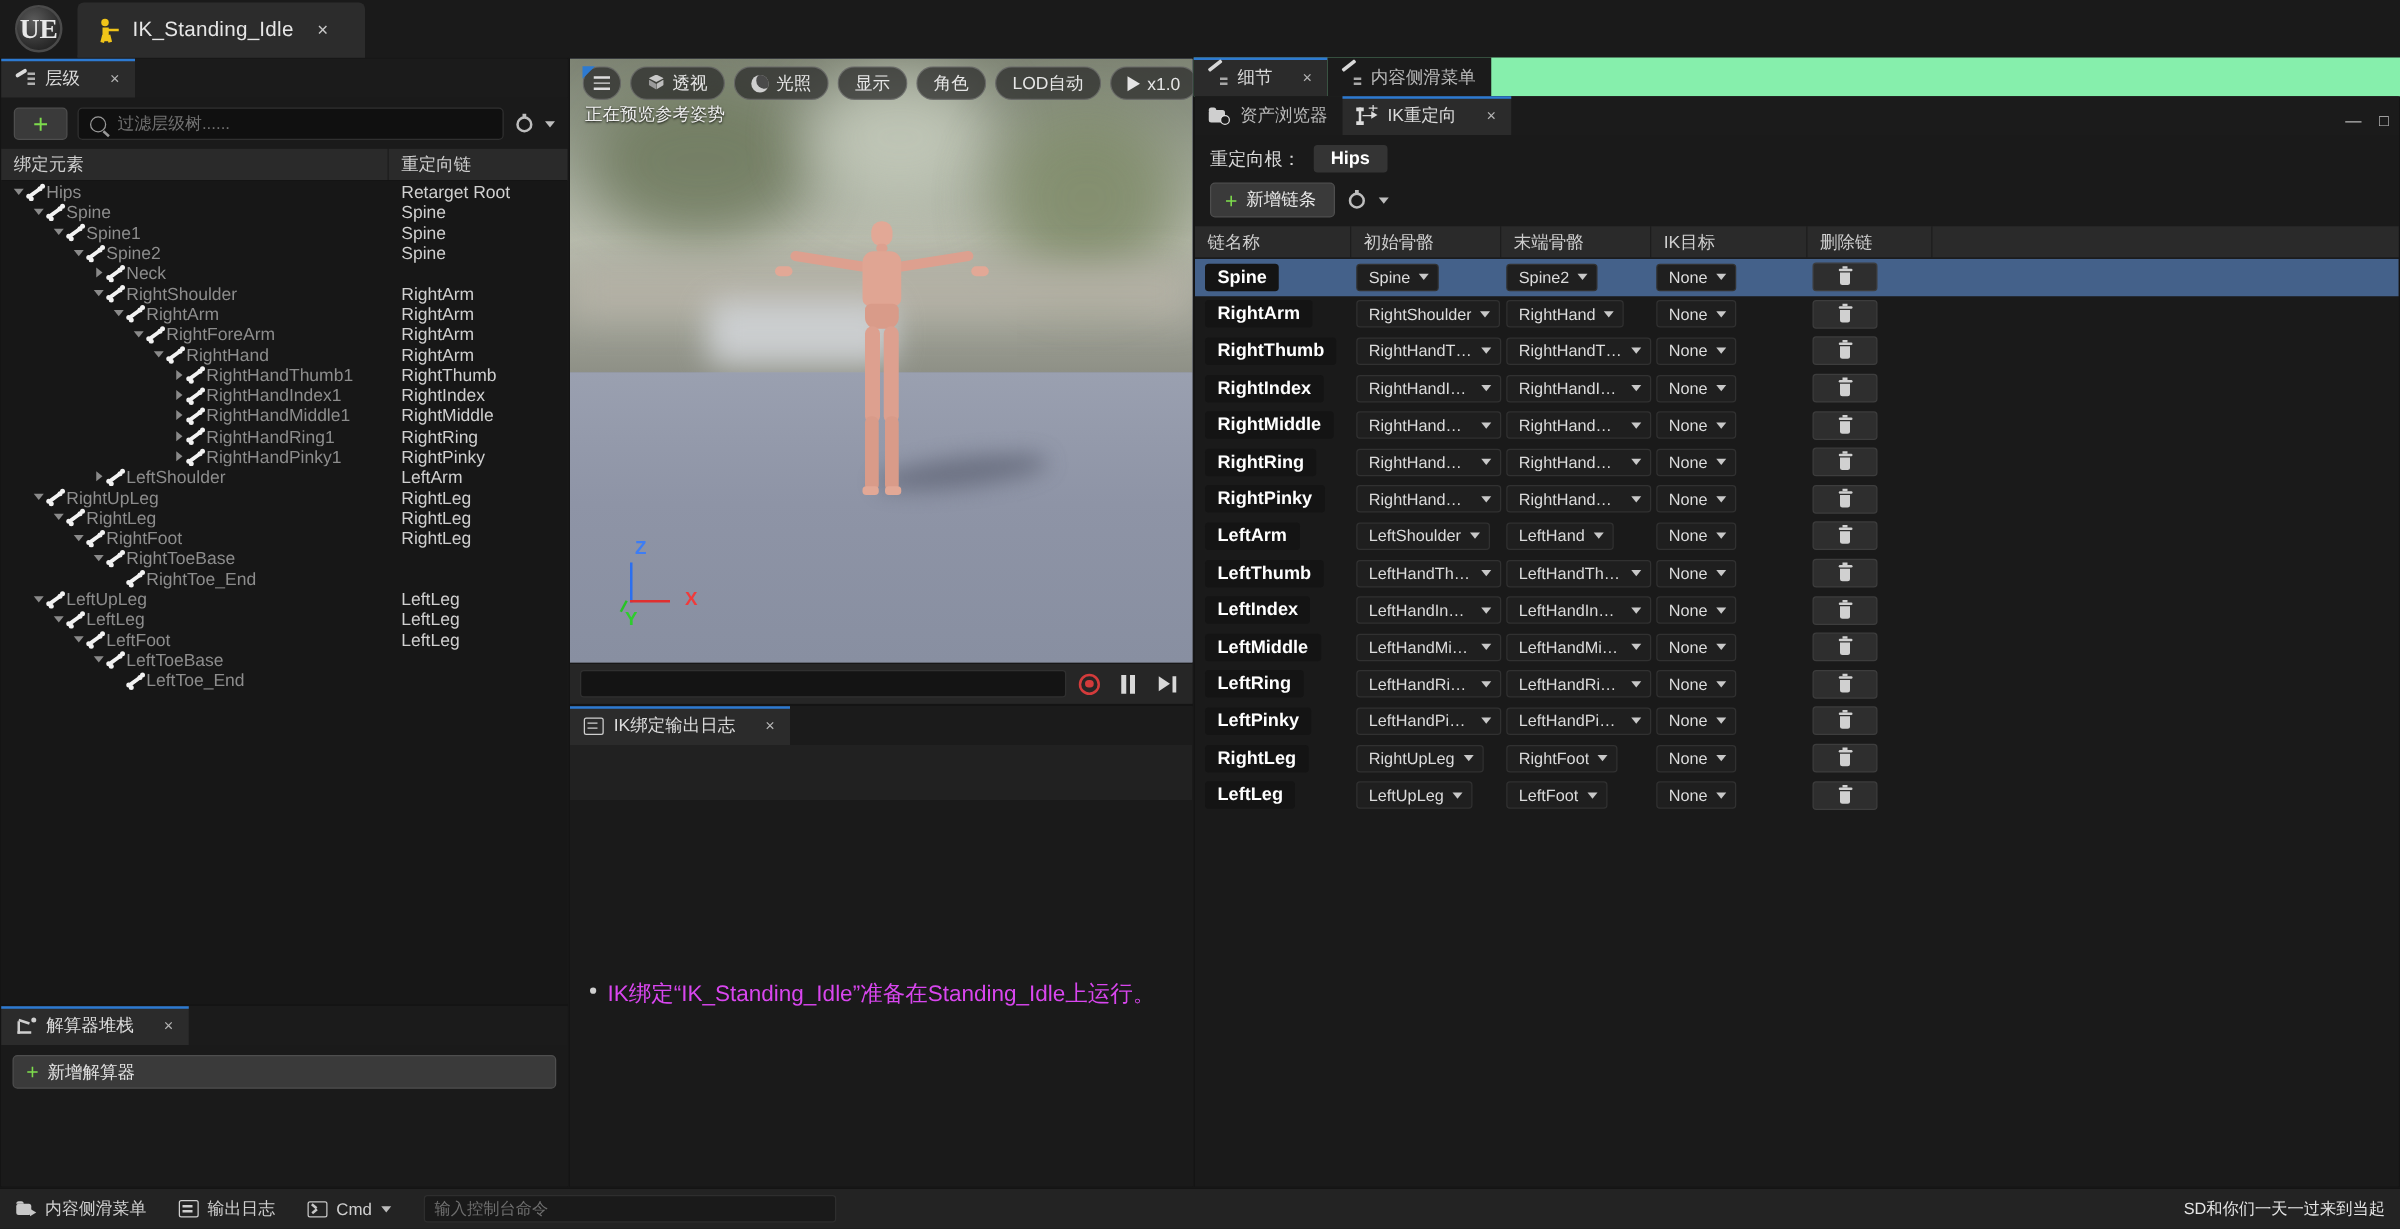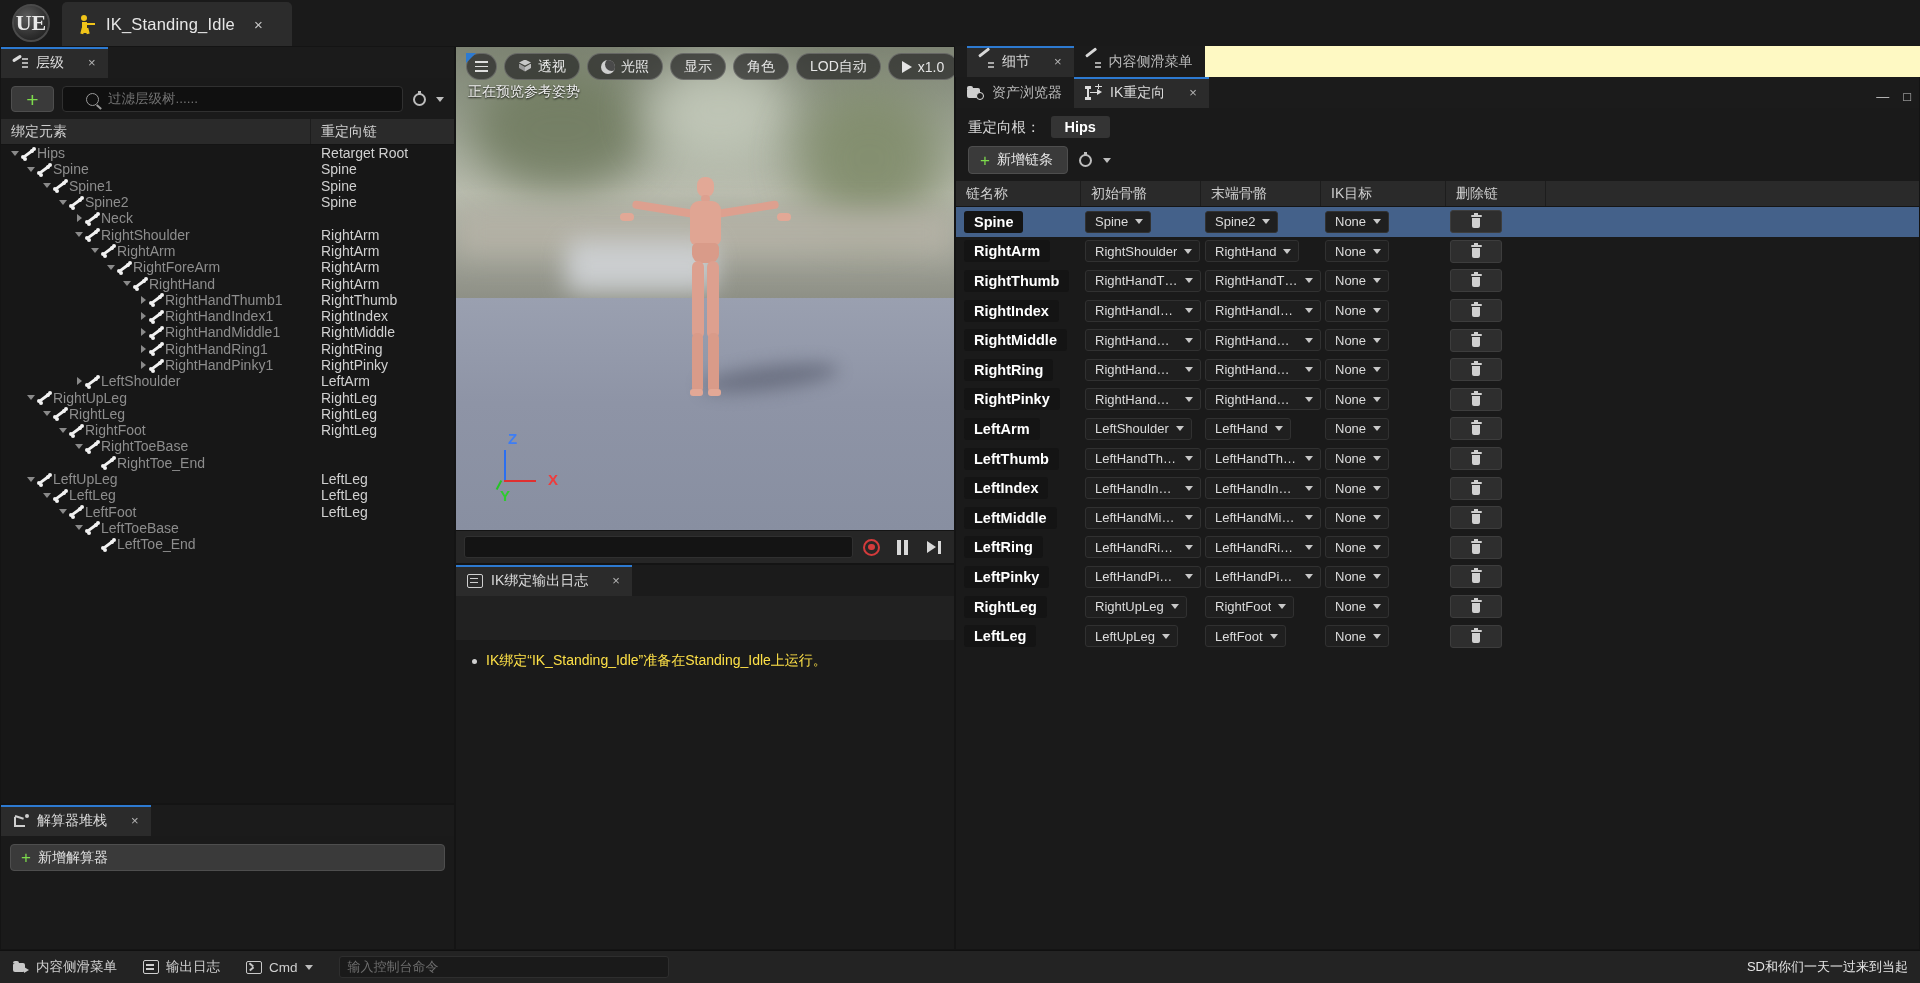--- a/index.html
+++ b/index.html
@@ -99,21 +99,21 @@
   .ico-log .l1{top:4px}.ico-log .l2{top:8px}
 
   
   .searchrow { display:flex; align-items:center; gap:8px; padding:8px 10px 7px 10px; background:#1a1a1a; flex:0 0 auto; }
   .btn-plus {
     width:43px;height:26px;background:#3a3a3a;border:1px solid #4e4e4e;border-radius:4px;
     display:flex;align-items:center;justify-content:center;color:#7ddb4c;font-size:21px;line-height:1;cursor:pointer;
   }
   .searchbox {
     flex:1 1 auto; height:26px; background:#101010; border:1px solid #303030; border-radius:4px;
-    display:flex; align-items:center; gap:9px; padding:0 23px; min-width:0;
+    display:flex; align-items:center; gap:9px; padding:0 9px; min-width:0;
   }
   .searchbox .ph { color:#727272; font-size:13.5px; white-space:nowrap; overflow:hidden; }
   .mag { width:13px;height:13px;border:1.8px solid #9a9a9a;border-radius:50%;position:relative;flex:0 0 auto; }
   .mag::after{content:'';position:absolute;right:-4px;bottom:-3px;width:6px;height:1.8px;background:#9a9a9a;transform:rotate(42deg);}
   .gear { width:17px;height:17px;position:relative;flex:0 0 auto;cursor:pointer; }
   .gear .r{position:absolute;inset:2px;border:2px solid #bdbdbd;border-radius:50%;}
   .gear .c{position:absolute;left:6.5px;top:6.5px;width:4px;height:4px;background:#1a1a1a;border-radius:50%;}
   .gear .t{position:absolute;background:#bdbdbd;width:2.6px;height:3.4px;left:7.2px;}
   .chev-dn { width:0;height:0;border-left:4.5px solid transparent;border-right:4.5px solid transparent;border-top:5.5px solid #bdbdbd; flex:0 0 auto; }
 
@@ -210,26 +210,26 @@
   .tbtn { width:25px;height:25px;display:flex;align-items:center;justify-content:center;cursor:pointer; }
   .rec-dot { width:17px;height:17px;border-radius:50%;border:2.3px solid #d33b3b; position:relative; }
   .rec-dot::after{content:'';position:absolute;left:3.2px;top:3.2px;width:6.6px;height:6.6px;border-radius:50%;background:#d33b3b;}
   .pause-ico { display:flex; gap:3px; }
   .pause-ico i { width:4px;height:15px;background:#d8d8d8;display:block; }
   .step-ico { display:flex; align-items:center; gap:2px; }
   .step-ico .tri { width:0;height:0;border-left:9px solid #d8d8d8;border-top:6px solid transparent;border-bottom:6px solid transparent; }
   .step-ico .bar { width:3px;height:13px;background:#d8d8d8; }
 
   
-  .log-body { padding:12px 16px; font-size:14px; color:#fde047; }
+  .log-body { padding:12px 16px; font-size:18px; color:#d946ef;justify-content:center; }
   .log-item { display:flex; gap:9px; align-items:flex-start; }
   .log-item .dot { width:5px;height:5px;border-radius:50%;background:#cfcfcf;margin-top:7px;flex:0 0 auto; }
 
   
-  .det-tabrow { height:31px; background:#fef9c3; display:flex; align-items:center; position:relative; flex:0 0 auto;margin-left:12px; }
+  .det-tabrow { height:31px; background:#86efac; display:flex; align-items:center; position:relative; flex:0 0 auto; }
   .win-ctrls { position:absolute; right:8px; bottom:4px; display:flex; gap:14px; align-items:center; color:#c5c5c5; font-size:13px; }
   .retar-root { display:flex; align-items:center; gap:10px; padding:8px 10px 4px 12px; font-size:14.5px; color:#d8d8d8; flex:0 0 auto; }
   .root-val { background:#343434; border-radius:3px; padding:3px 14px; color:#fff; font-size:14.5px; font-weight:bold; }
   .chain-toolrow { display:flex; align-items:center; gap:9px; padding:4px 10px 7px 12px; flex:0 0 auto; }
   .btn-addchain { height:28px; display:inline-flex; align-items:center; gap:7px; padding:0 14px 0 11px;
     background:#3a3a3a; border:1px solid #4e4e4e; border-radius:4px; font-size:14px; color:#e8e8e8; cursor:pointer; white-space:nowrap; }
 
   .ctbl-head { display:flex; height:26px; background:#2a2a2a; border-bottom:1px solid #151515; flex:0 0 auto; }
   .ctbl-head div { font-size:14px; color:#cfcfcf; display:flex; align-items:center; padding:0 10px; border-right:1px solid #1d1d1d; }
   .ctbl-rows { flex:1 1 auto; overflow:hidden; background:#1a1a1a; }

